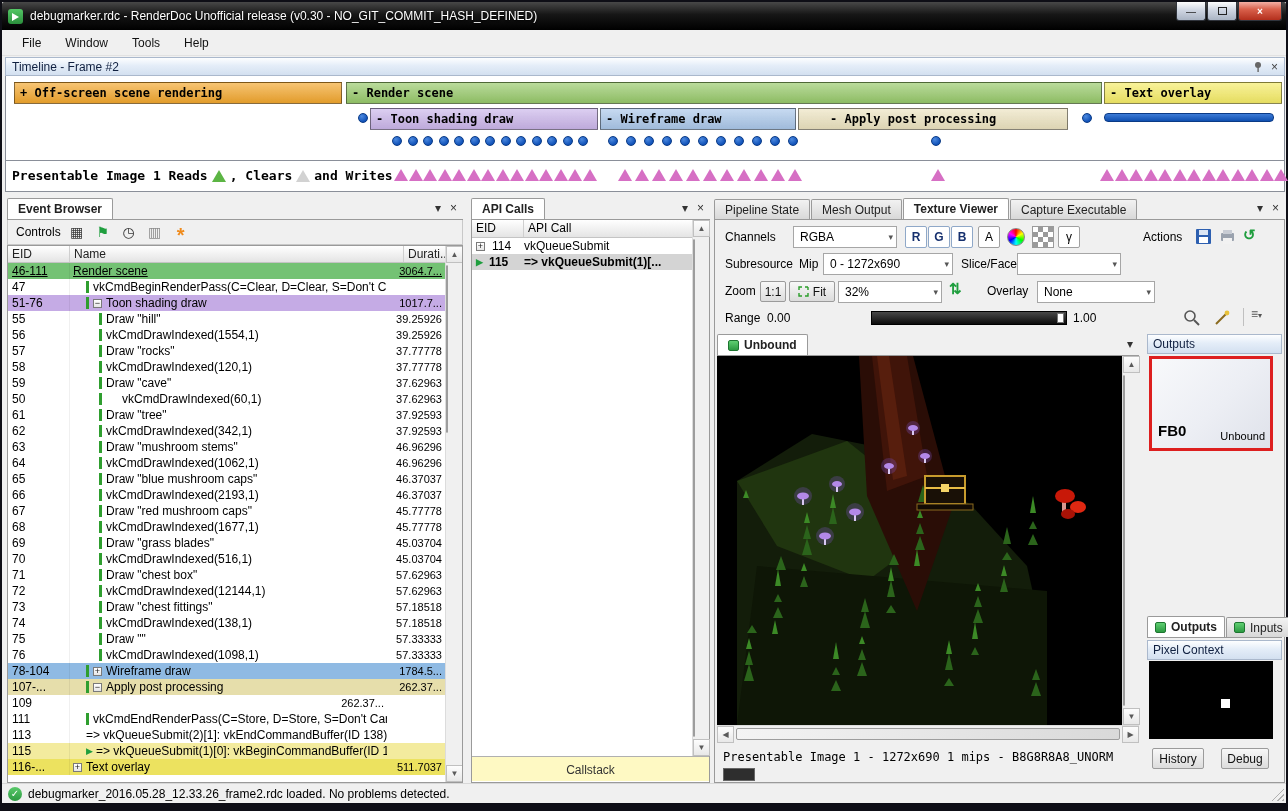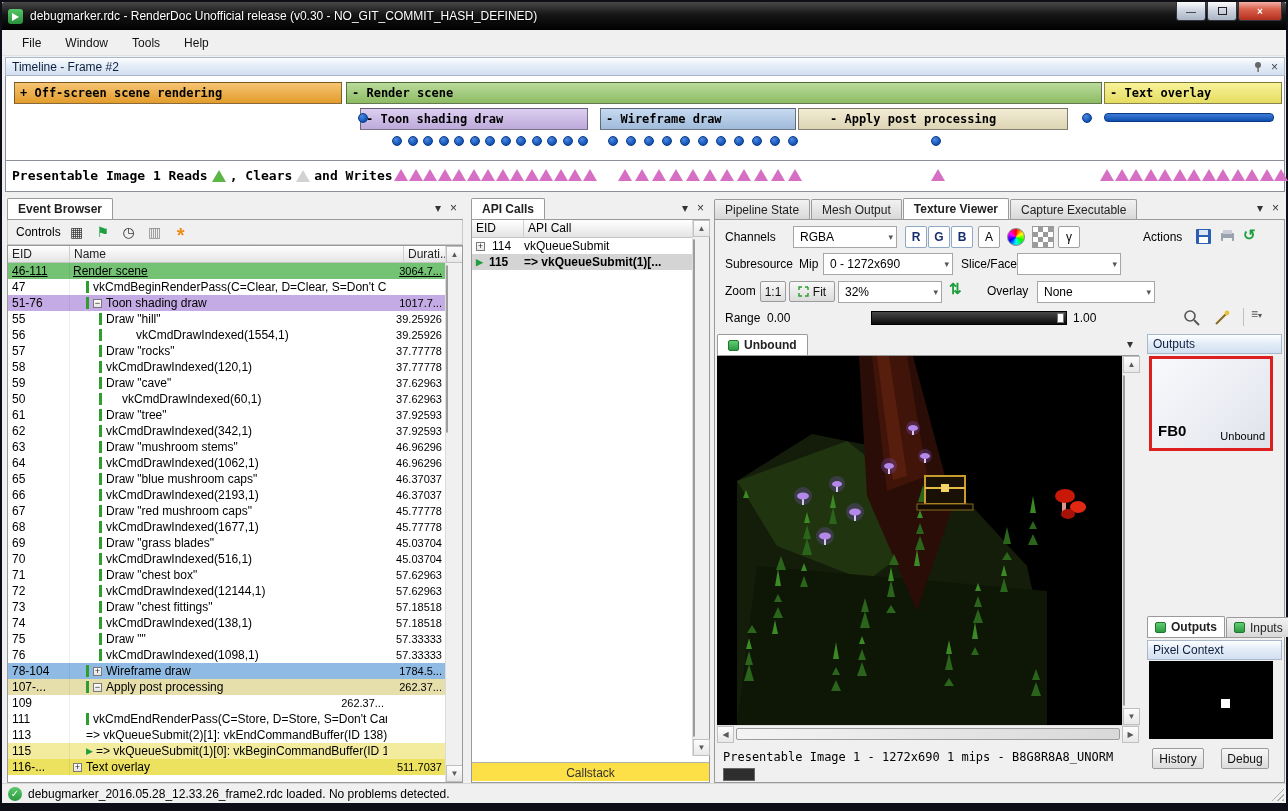--- a/index.html
+++ b/index.html
@@ -71,21 +71,21 @@
   .sb-btn{position:absolute;width:17px;height:17px;display:flex;align-items:center;justify-content:center;font-size:8px;color:#5a5a5a;background:linear-gradient(#fdfdfd,#e8e8e8);border:1px solid #c0c0c0;}
   .sb-thumb{position:absolute;background:linear-gradient(90deg,#f4f4f4,#d9d9d9);border:1px solid #9d9d9d;border-radius:2px;}
 
   
   .api-panel{position:absolute;left:469px;top:197px;width:239px;height:584px;}
   .api-head{display:grid;grid-template-columns:52px 1fr;height:18px;background:linear-gradient(#ffffff,#e4e4e4);border-bottom:1px solid #c4c4c4;}
   .api-head>div{padding:1px 4px;border-right:1px solid #cfcfcf;}
   .arow{display:grid;grid-template-columns:52px 1fr;height:16px;line-height:16px;white-space:nowrap;}
   .arow .a-eid{padding-left:4px;display:flex;align-items:center;gap:3px;}
   .arow.selrow{background:#d4d4d4;font-weight:bold;}
-  .callstack{position:absolute;left:0;right:0;bottom:0;height:20px;border-top:1px solid #b0b0b0;box-shadow:0 -1px 0 #fff inset;display:flex;align-items:center;justify-content:center;color:#333;background:#fde047;}
+  .callstack{position:absolute;left:0;right:0;bottom:0;height:26px;border-top:1px solid #b0b0b0;box-shadow:0 -1px 0 #fff inset;display:flex;align-items:center;justify-content:center;color:#333;background:#fef9c3;}
 
   
   .tv-panel{position:absolute;left:712px;top:197px;width:571px;height:584px;}
   .tv-body{position:absolute;left:0;right:0;top:21px;bottom:0;background:#f0f0f0;border:1px solid #9a9a9a;border-top:none;}
   .lbl{position:absolute;line-height:22px;color:#000;}
   .combo{position:absolute;height:22px;background:#fff;border:1px solid #a6a6a6;display:flex;align-items:center;padding:0 16px 0 6px;overflow:hidden;white-space:nowrap;}
   .combo .arr{position:absolute;right:3px;top:5px;color:#555;font-size:9px;}
   .btn{position:absolute;height:21px;background:linear-gradient(#f8f8f8,#dcdcdc);border:1px solid #9b9b9b;border-radius:2px;display:flex;align-items:center;justify-content:center;gap:4px;padding:0 6px;color:#111;}
   .chanbtn{width:22px;height:22px;background:#fff;border:1px solid #8fa8c8;font-weight:bold;color:#16306e;}
   .chanbtn.plain{border-color:#a0a0a0;color:#000;font-weight:normal;}
@@ -148,21 +148,21 @@
         </svg>
       <span>×</span>
     </span>
   </div>
 
   <div class="tl-body">
     <div id="tl-layer" style="position:absolute;inset:0;">
         <div class="tl-bar" style="left: 8px; width: 328px; top: 6px; background: linear-gradient(rgba(255, 255, 255, 0.333), rgba(0, 0, 0, 0.067)), rgb(242, 167, 46);">+ Off-screen scene rendering</div>
         <div class="tl-bar" style="left: 340px; width: 756px; top: 6px; background: linear-gradient(rgba(255, 255, 255, 0.333), rgba(0, 0, 0, 0.067)), rgb(151, 201, 106);">- Render scene</div>
         <div class="tl-bar" style="left: 1098px; width: 178px; top: 6px; background: linear-gradient(rgba(255, 255, 255, 0.333), rgba(0, 0, 0, 0.067)), rgb(245, 236, 103);">- Text overlay</div>
-        <div class="tl-bar" style="left: 354px; width: 228px; top: 32px; background: linear-gradient(rgba(255, 255, 255, 0.333), rgba(0, 0, 0, 0.067)), rgb(203, 182, 234);">- Toon shading draw</div>
+        <div class="tl-bar" style="left: 364px; width: 228px; top: 32px; background: linear-gradient(rgba(255, 255, 255, 0.333), rgba(0, 0, 0, 0.067)), rgb(203, 182, 234);">- Toon shading draw</div>
         <div class="tl-bar" style="left: 594px; width: 196px; top: 32px; background: linear-gradient(rgba(255, 255, 255, 0.333), rgba(0, 0, 0, 0.067)), rgb(171, 200, 234);">- Wireframe draw</div>
         <div class="tl-bar" style="left: 792px; width: 270px; top: 32px; background: linear-gradient(rgba(255, 255, 255, 0.333), rgba(0, 0, 0, 0.067)), rgb(236, 227, 192); padding-left: 31px;">- Apply post processing</div>
         <div class="tl-dot" style="left: 352px; top: 37px;"></div>
         <div class="tl-dot" style="left: 1076px; top: 37px;"></div>
         <div class="tl-line" style="left: 1098px; width: 170px; top: 37px;"></div>
         <div class="tl-dot" style="left: 386px; top: 60px;"></div>
         <div class="tl-dot" style="left: 401.5px; top: 60px;"></div>
         <div class="tl-dot" style="left: 417px; top: 60px;"></div>
         <div class="tl-dot" style="left: 432.5px; top: 60px;"></div>
         <div class="tl-dot" style="left: 448px; top: 60px;"></div>
@@ -287,21 +287,21 @@
           <div class="erow">
             <div class="c-eid">55</div>
             <div class="c-name" style="padding-left: 29px;">
               <span class="gbar"></span>
               <span>Draw "hill"</span>
             </div>
             <div class="c-dur">39.25926</div>
           </div>
           <div class="erow">
             <div class="c-eid">56</div>
-            <div class="c-name" style="padding-left: 29px; gap: 30px;">
+            <div class="c-name" style="padding-left: 29px;">
               <span class="gbar"></span>
               <span>vkCmdDrawIndexed(1554,1)</span>
             </div>
             <div class="c-dur">39.25926</div>
           </div>
           <div class="erow">
             <div class="c-eid">57</div>
             <div class="c-name" style="padding-left: 29px;">
               <span class="gbar"></span>
               <span>Draw "rocks"</span>

